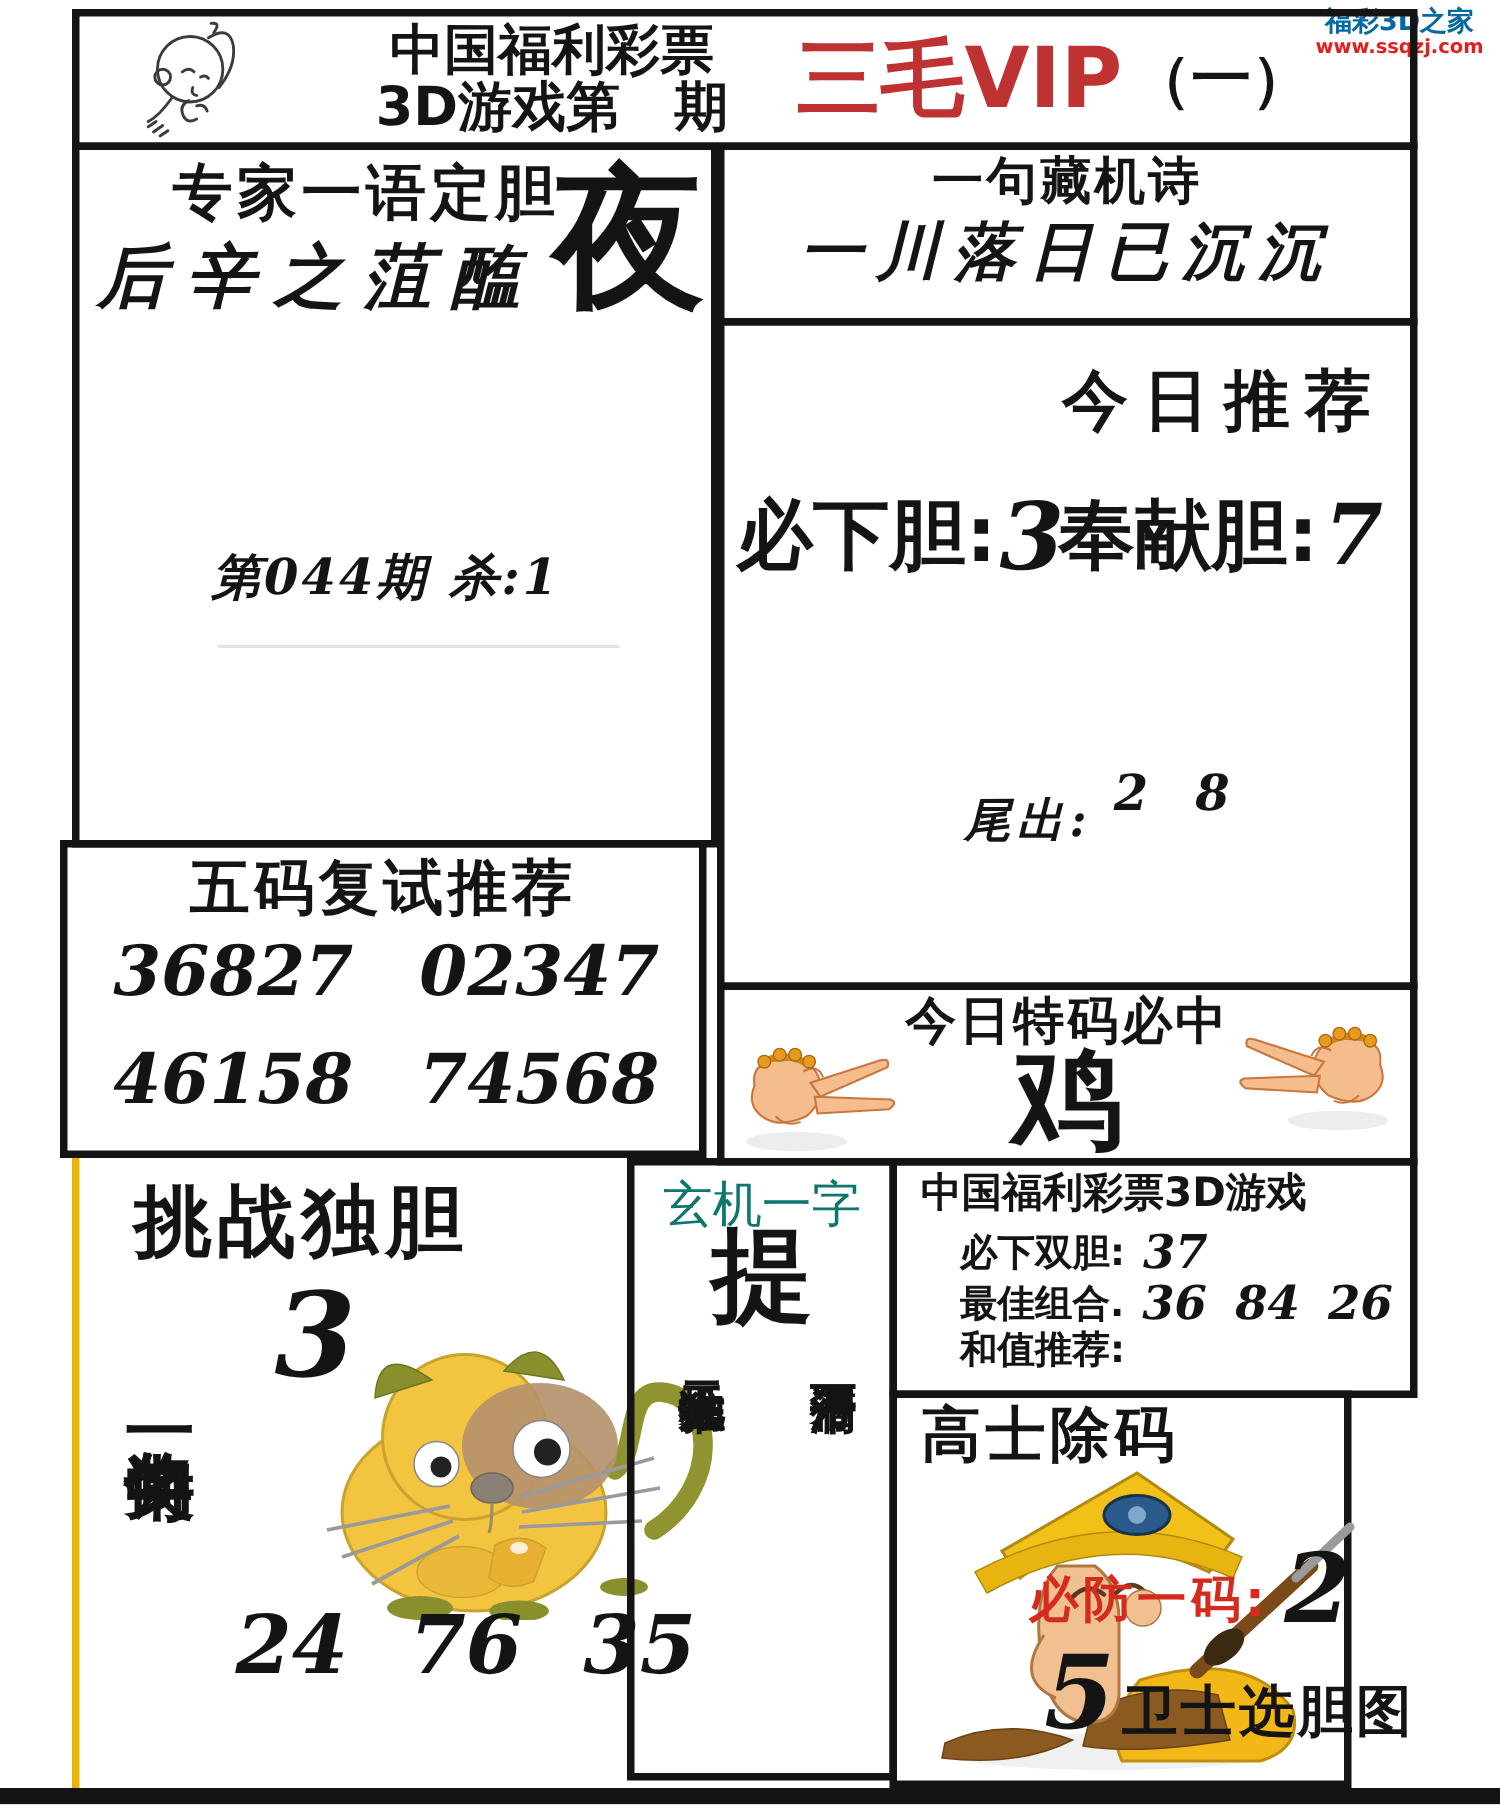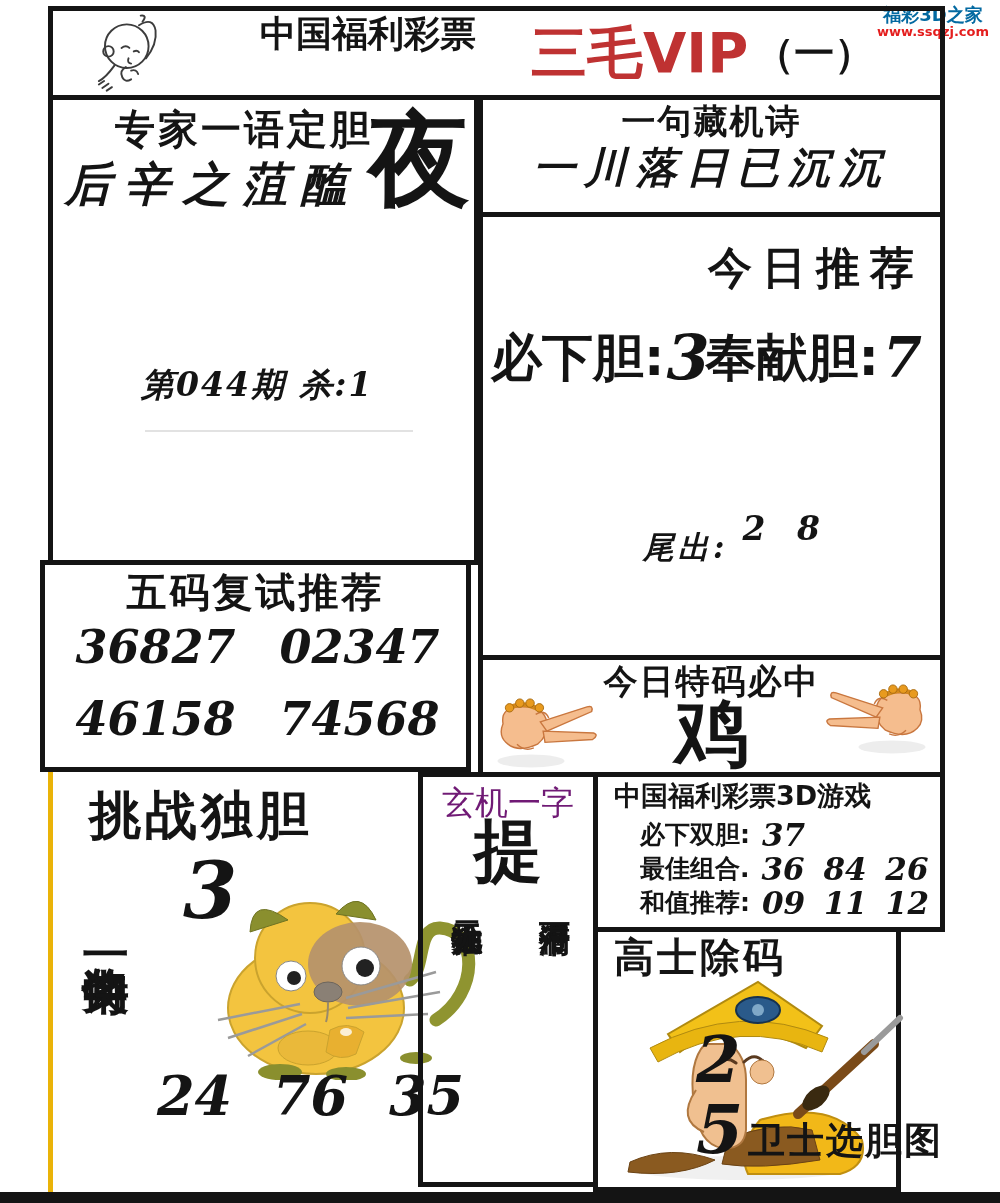--- a/index.html
+++ b/index.html
@@ -37,20 +37,21 @@
         <path d="M52 44 q4 -2 6 1"></path>
         <path d="M46 52 q-2 5 3 6"></path>
         <path d="M43 62 q-8 4 -4 12 q3 6 10 2"></path>
         <path d="M49 66 q6 -2 8 4"></path>
         <path d="M30 60 q-10 14 -18 18"></path>
         <path d="M12 82 l6 -4 M16 86 l7 -5 M21 89 l6 -4"></path>
       </svg>
     </span>
     <div class="abs" style="left:150px;top:4px;width:330px;text-align:center;">
       <div class="hd nowrap" style="font-size:36px;">中国福利彩票</div>
+      <div class="hd nowrap" style="font-size:36px;">3D游戏第　期</div>
     </div>
     <div class="abs flexrow" style="left:478px;top:8px;height:68px;justify-content:flex-end;">
       <span class="hd nowrap" style="font-size:56px;color:#bf3232;">三毛VIP</span>
       <span class="hd nowrap" style="font-size:40px;margin-left:6px;">（一）</span>
     </div>
   </div>
 
   <div class="box" style="left:48px;top:95px;width:431px;height:470px;">
     <div class="hd abs nowrap" style="left:62px;top:8px;font-size:40px;letter-spacing:3px;">专家一语定胆</div>
     <div class="callig abs nowrap" style="left:12px;top:60px;font-size:46px;letter-spacing:13px;">后辛之菹醢</div>
@@ -144,39 +145,38 @@
         <ellipse cx="158" cy="152" rx="6" ry="4" fill="#fff" opacity="0.8"></ellipse>
         <ellipse cx="92" cy="192" rx="22" ry="8" fill="#8a8f2e"></ellipse>
         <ellipse cx="158" cy="194" rx="20" ry="7" fill="#8a8f2e"></ellipse>
         <ellipse cx="228" cy="178" rx="16" ry="6" fill="#8a8f2e"></ellipse>
       </svg>
     </span>
     <div class="callig abs nowrap" style="left:104px;top:296px;font-size:54px;word-spacing:22px;">24 76 35</div>
   </div>
 
   <div class="box" style="left:418px;top:772px;width:180px;height:415px;">
-    <div class="abs ctr nowrap" style="top:4px;font-family:'DejaVu Serif',serif;font-size:33px;color:#701a75;">玄机一字</div>
+    <div class="abs ctr nowrap" style="top:4px;font-family:'DejaVu Serif',serif;font-size:33px;color:#0f766e;">玄机一字</div>
     <div class="hd ctr abs" style="top:38px;font-size:68px;">提</div>
     <div class="callig abs vert" style="right:22px;top:122px;height:290px;font-size:31px;font-style:normal;">泪滴千千万万行</div>
     <div class="callig abs vert" style="left:28px;top:122px;height:290px;font-size:31px;font-style:normal;">二物于人谁独无</div>
   </div>
 
   <div class="box" style="left:593px;top:772px;width:352px;height:160px;">
     <div class="hd abs nowrap" style="left:16px;top:5px;font-size:27px;">中国福利彩票3D游戏</div>
     <div class="abs flexrow nowrap" style="left:42px;top:42px;">
       <span class="hd" style="font-size:25px;">必下双胆:</span>
       <span class="callig" style="font-size:31px;margin-left:12px;">37</span>
     </div>
     <div class="abs flexrow nowrap" style="left:42px;top:76px;">
       <span class="hd" style="font-size:25px;">最佳组合.</span>
       <span class="callig" style="font-size:31px;margin-left:12px;word-spacing:8px;">36 84 26</span>
     </div>
     <div class="abs flexrow nowrap" style="left:42px;top:110px;">
       <span class="hd" style="font-size:25px;">和值推荐:</span>
-      <span class="callig" style="font-size:31px;margin-left:12px;word-spacing:8px;">09 11 12</span>
     </div>
   </div>
 
   <div class="box" style="left:593px;top:927px;width:308px;height:265px;">
     <div class="hd abs nowrap" style="left:16px;top:4px;font-size:40px;letter-spacing:3px;">高士除码</div>
     <span class="abs" style="left:12px;top:40px;">
       <svg width="300" height="212" viewBox="0 0 300 212">
         <ellipse cx="130" cy="196" rx="110" ry="12" fill="#000000" opacity="0.06"></ellipse>
         <path d="M20 190 Q60 172 105 188 Q70 206 18 200 z" fill="#8a5a20" stroke="#6b4314"></path>
         <path d="M150 148 Q222 126 252 168 Q258 194 230 202 L138 202 Q126 176 150 148 z" fill="#f2b818" stroke="#c08f10" stroke-width="2"></path>
@@ -188,20 +188,21 @@
         <path d="M86 118 Q66 148 94 160" fill="#f0c090" stroke="#b07840" stroke-width="2"></path>
         <path d="M104 94 q10 -12 22 -3 M134 90 q10 -10 19 -1" fill="none" stroke="#5a3a20" stroke-width="3" stroke-linecap="round"></path>
         <circle cx="152" cy="100" r="12" fill="#f0c090" stroke="#b07840"></circle>
         <path d="M58 62 L148 10 L212 54 L196 76 Q120 40 70 80 z" fill="#f2c118" stroke="#b08a10" stroke-width="2"></path>
         <path d="M40 76 Q130 28 218 66 L212 80 Q130 44 48 90 z" fill="#e8b510" stroke="#b08a10"></path>
         <ellipse cx="148" cy="38" rx="22" ry="13" fill="#2a5a8a" stroke="#16324e" stroke-width="2"></ellipse>
         <circle cx="148" cy="38" r="6" fill="#7fa8c8"></circle>
       </svg>
     </span>
     <div class="abs flexrow nowrap" style="left:88px;top:108px;">
+      <span class="hd red" style="font-size:33px;letter-spacing:3px;">必防一码:</span>
       <span class="callig" style="font-size:64px;margin-left:10px;margin-top:-14px;">2</span>
     </div>
     <div class="callig abs" style="left:98px;top:162px;font-size:68px;">5</div>
     <div class="hd abs nowrap" style="left:150px;top:190px;font-size:37px;letter-spacing:2px;">卫士选胆图</div>
   </div>
 
   <div class="abs" style="left:0;top:1192px;width:1000px;height:11px;background:#141414;"></div>
 
 </div>
 

